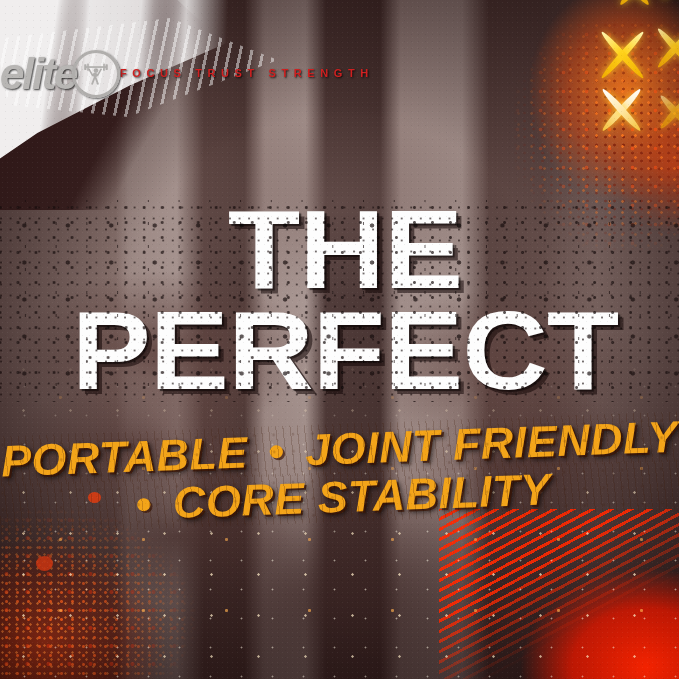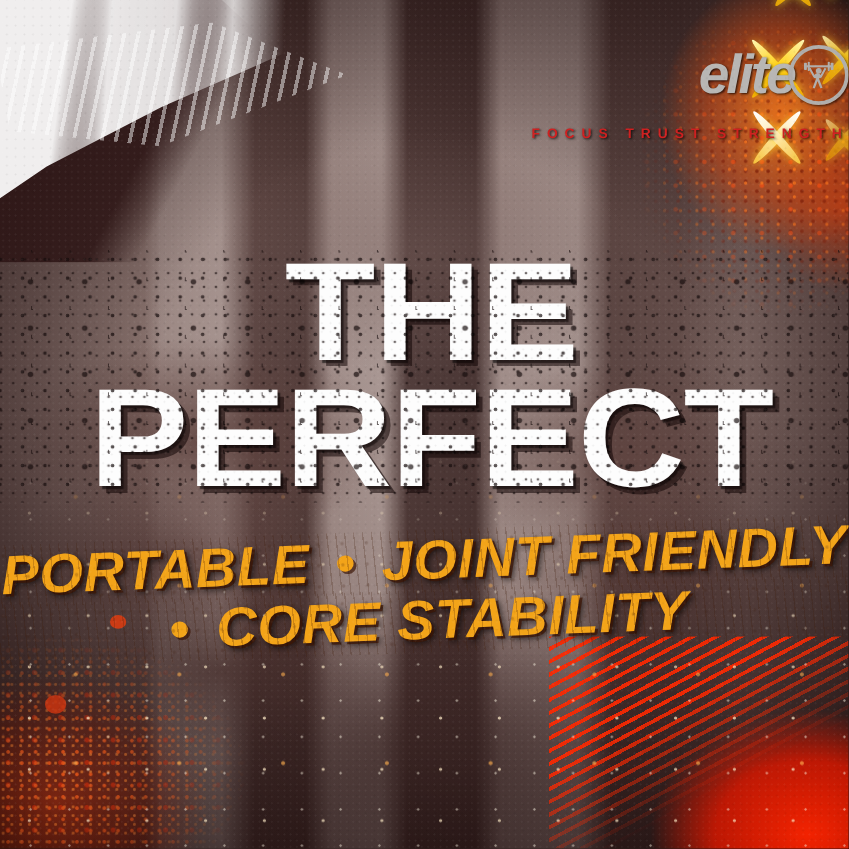--- a/index.html
+++ b/index.html
@@ -170,22 +170,22 @@
       radial-gradient(circle, rgba(255,176,80,.85) 1.2px, rgba(255,176,80,0) 2px),
       radial-gradient(circle, rgba(255,248,230,.7) .7px, rgba(255,248,230,0) 1.2px);
     background-size:47px 41px, 83px 71px, 31px 29px;
     background-position:0 0, 19px 13px, 9px 23px;
     -webkit-mask-image:linear-gradient(180deg, transparent 0%, rgba(0,0,0,.6) 30%, #000 70%, rgba(0,0,0,.85) 100%);
             mask-image:linear-gradient(180deg, transparent 0%, rgba(0,0,0,.6) 30%, #000 70%, rgba(0,0,0,.85) 100%);
   }
 
   
   .logo-block{
-    position:absolute;left:0;right:0;top:36px;
-    display:flex;flex-direction:column;align-items:flex-end;
+    position:absolute;left:0;right:0;top:50px;
+    display:flex;flex-direction:row;align-items:flex-start;
   }
   .logo-row{display:flex;align-items:center;justify-content:center;}
   .logo-word{
     font-family:"Liberation Sans",sans-serif;
     font-weight:bold;font-style:italic;
     font-size:44px;line-height:.92;letter-spacing:-2.4px;
     text-shadow:1px 1px 2px rgba(0,0,0,.75);
   }
   .logo-elite{color:#b8b6b4;}
   .logo-fts{color:#d61f1f;margin-left:-2px;}

